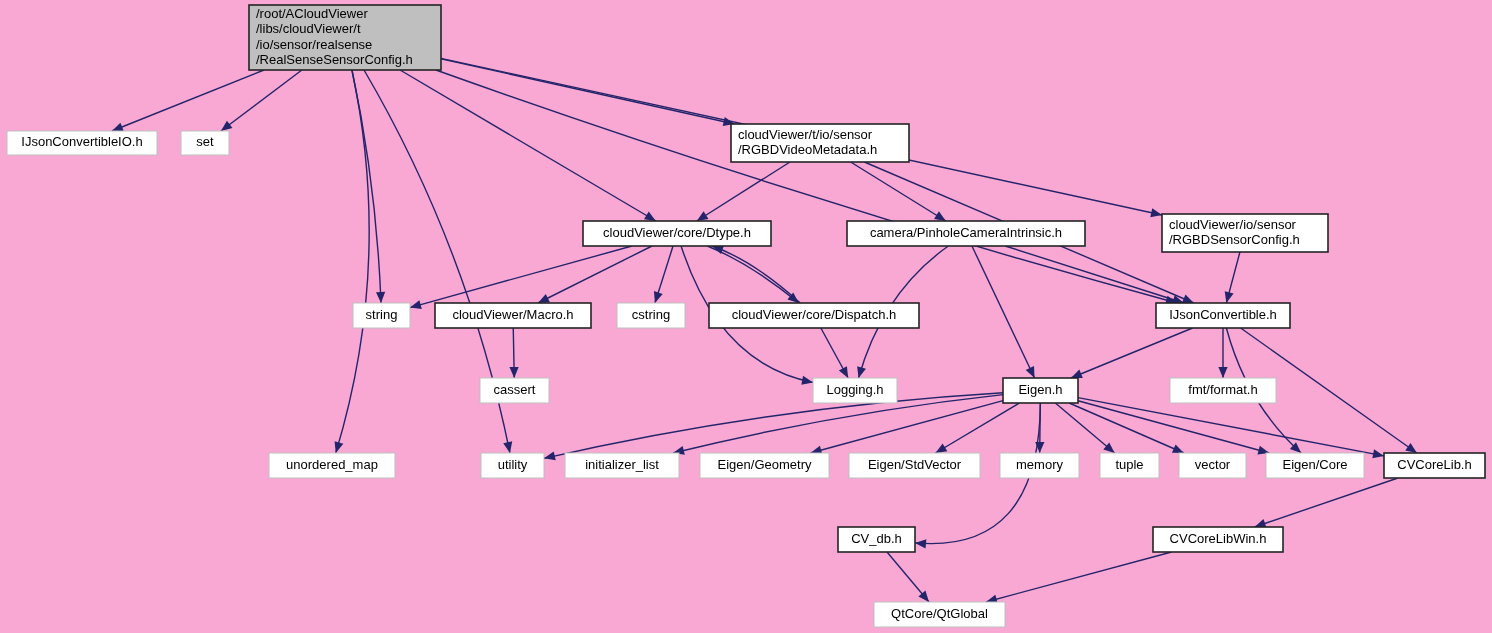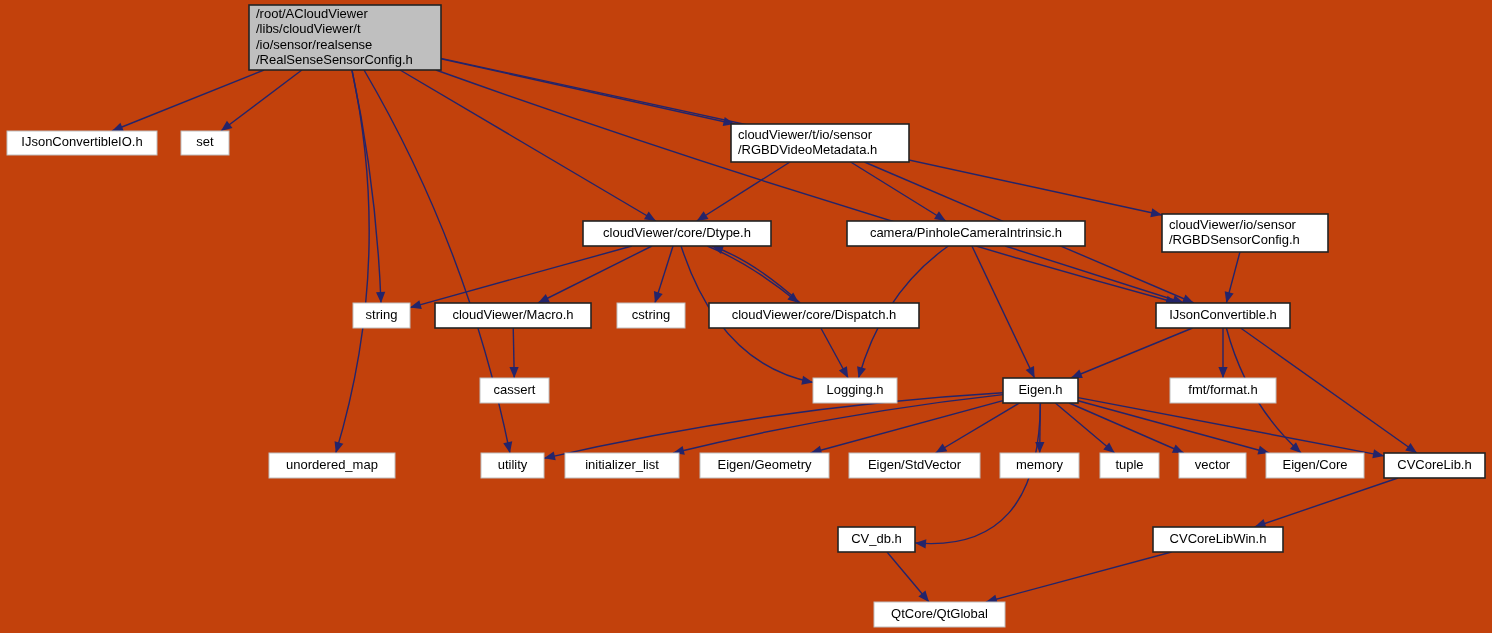--- a/index.html
+++ b/index.html
@@ -1,17 +1,17 @@
 <!DOCTYPE html>
 <html><head>
 <meta charset="utf-8">
 <style>
   html,body{margin:0;padding:0;background:#ffffff;}
   body{font-family:"Liberation Sans","DejaVu Sans",sans-serif;}
-  #graph-wrap{position:relative;width:1492px;height:633px;overflow:hidden;background:#c2410c;}
+  #graph-wrap{position:relative;width:1492px;height:633px;overflow:hidden;background:#f9a8d4;}
   svg#dep-graph{position:absolute;left:0;top:0;width:1492px;height:633px;display:block;}
   .node-box{fill:#ffffff;}
   .node-box.plain{stroke:#bfbfbf;stroke-width:1;}
   .node-box.bold{stroke:#242424;stroke-width:1.6;}
   .node-box.root{fill:#bfbfbf;stroke:#242424;stroke-width:1.6;}
   text.node-label{font-family:"Liberation Sans","DejaVu Sans",sans-serif;font-size:13px;fill:#000;dominant-baseline:middle;}
   .edge{fill:none;stroke:#24246a;stroke-width:1.4;}
   .arrowhead{fill:#24246a;stroke:none;}
 </style>
 </head>

